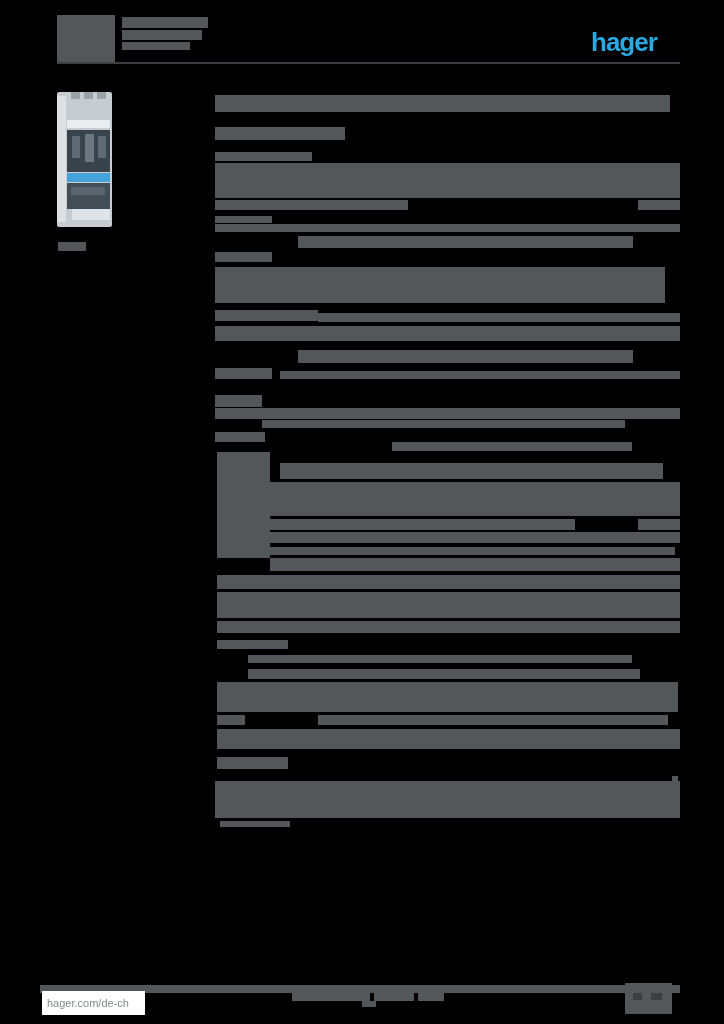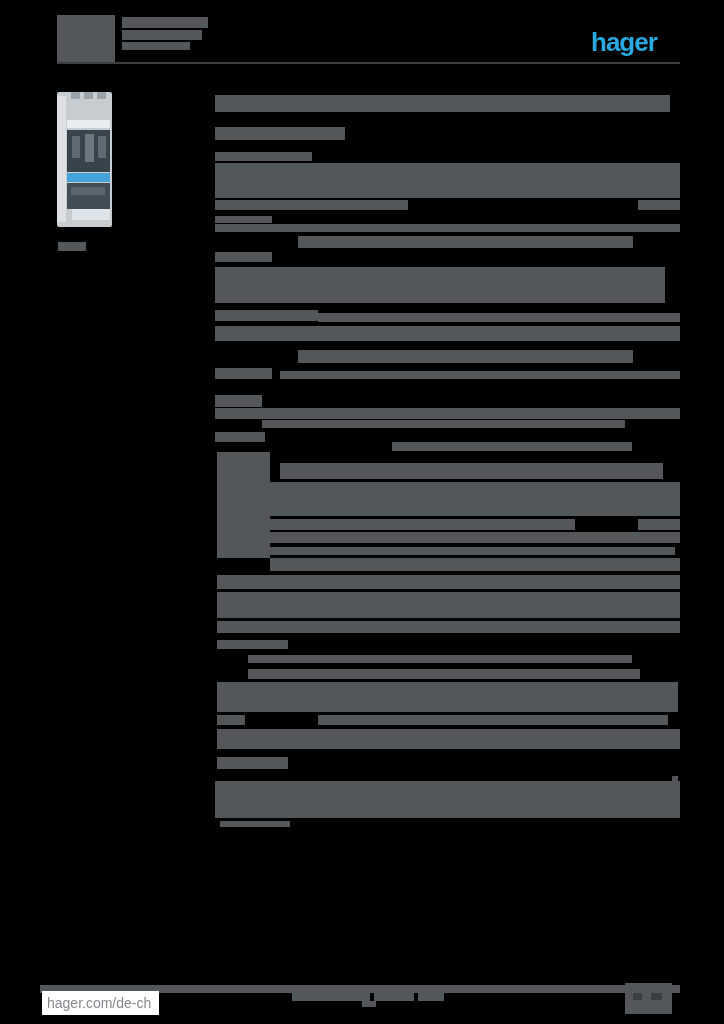--- a/index.html
+++ b/index.html
@@ -27,22 +27,22 @@
   .photo .win1 .g1{position:absolute;left:5px;top:6px;width:8px;height:22px;background:#5f6a74;}
   .photo .win1 .g2{position:absolute;left:18px;top:4px;width:9px;height:28px;background:#6b7680;}
   .photo .win1 .g3{position:absolute;left:31px;top:6px;width:8px;height:22px;background:#5f6a74;}
   .photo .blue{position:absolute;left:10px;top:81px;width:43px;height:9px;background:#46a3da;}
   .photo .win2{position:absolute;left:10px;top:91px;width:43px;height:26px;background:#434d56;}
   .photo .win2 .g1{position:absolute;left:4px;top:4px;width:34px;height:8px;background:#5a656f;}
   .photo .plate{position:absolute;left:15px;top:117px;width:38px;height:11px;background:#dfe4e8;}
   
   .footer-band{position:absolute;left:40px;top:985px;width:640px;height:8px;background:#54575a;}
   .urlbox{
-    position:absolute;left:42px;top:991px;width:117px;height:24px;background:#ffffff;
-    color:#85898d;font-size:14px;line-height:24px;padding-left:5px;box-sizing:border-box;
+    position:absolute;left:42px;top:991px;width:103px;height:24px;background:#ffffff;
+    color:#85898d;font-size:11px;line-height:24px;padding-left:5px;box-sizing:border-box;
   }
   .pagebox{position:absolute;left:625px;top:983px;width:47px;height:31px;background:#54575a;}
   .pagebox .m1{position:absolute;left:8px;top:10px;width:9px;height:7px;background:#3c3f42;}
   .pagebox .m2{position:absolute;left:26px;top:10px;width:11px;height:7px;background:#3c3f42;}
 </style>
 </head>
 <body>
 
 <div class="page">
 

